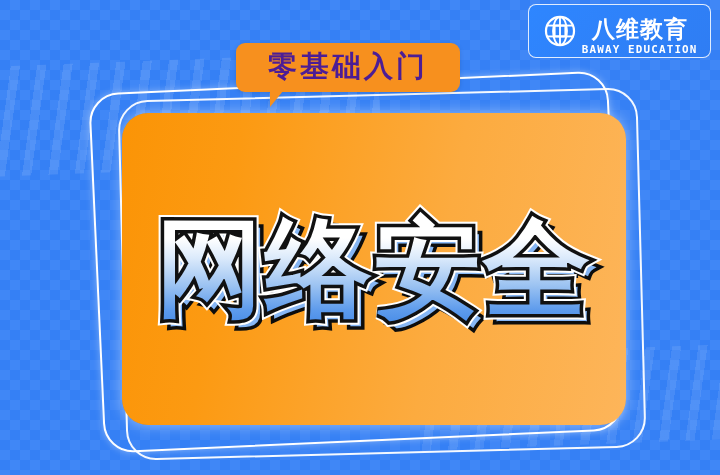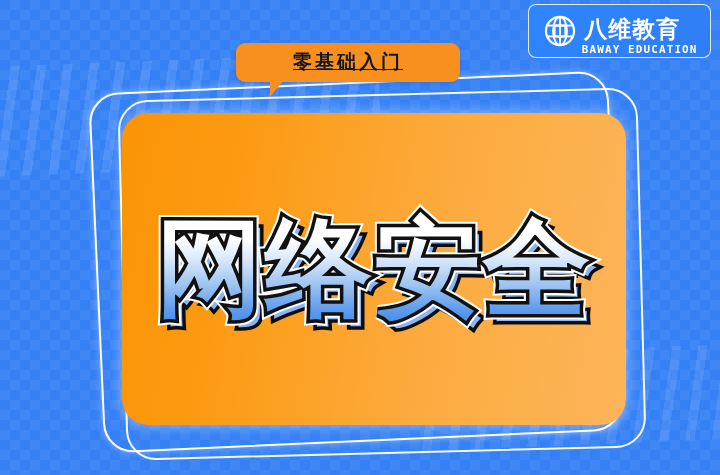--- a/index.html
+++ b/index.html
@@ -82,26 +82,25 @@
     position:relative;
     background:#f7901e;
     border-radius:9px;
     padding:9px 22px 11px 22px;
     min-width:224px;
     text-align:center;
   }
   .badge-text{
     font-family:"DejaVu Serif","Liberation Serif",serif;
     font-weight:700;
-    font-size:19px;
-    color:#0f172a;
+    font-size:29px;
+    color:#4c1d95;
     letter-spacing:3px;
     line-height:1;
     white-space:nowrap;
-    text-decoration:underline;
   }
   .badge-tail{
     position:absolute;
     left:34px; bottom:-15px;
     width:0; height:0;
     border-left:13px solid #f7901e;
     border-right:9px solid transparent;
     border-bottom:16px solid transparent;
   }
 
@@ -110,21 +109,21 @@
     position:absolute; right:9px; top:4px;
     width:183px; height:54px;
     background:linear-gradient(135deg,#2e86ff 0%, #2f7df3 100%);
     border:1.5px solid rgba(255,255,255,.85);
     border-radius:8px;
     display:flex; align-items:center; justify-content:center;
     gap:7px;
     padding:0 8px;
   }
   .logo-mark{ width:34px; height:34px; flex:0 0 34px; }
-  .logo-txt{ display:flex; flex-direction:column; align-items:flex-start; line-height:1;margin-top:11px; }
+  .logo-txt{ display:flex; flex-direction:column; align-items:center; line-height:1;margin-top:11px; }
   .logo-cn{
     font-family:"DejaVu Sans","Liberation Sans",sans-serif;
     font-weight:700; font-size:23px; color:#fff; letter-spacing:1px;
   }
   .logo-en{
     font-family:"DejaVu Sans Mono","Liberation Mono",monospace;
     font-weight:700; font-size:10.5px; color:#fff;
     letter-spacing:1.1px; margin-top:3px;
     transform:scaleX(1.04);
   }

